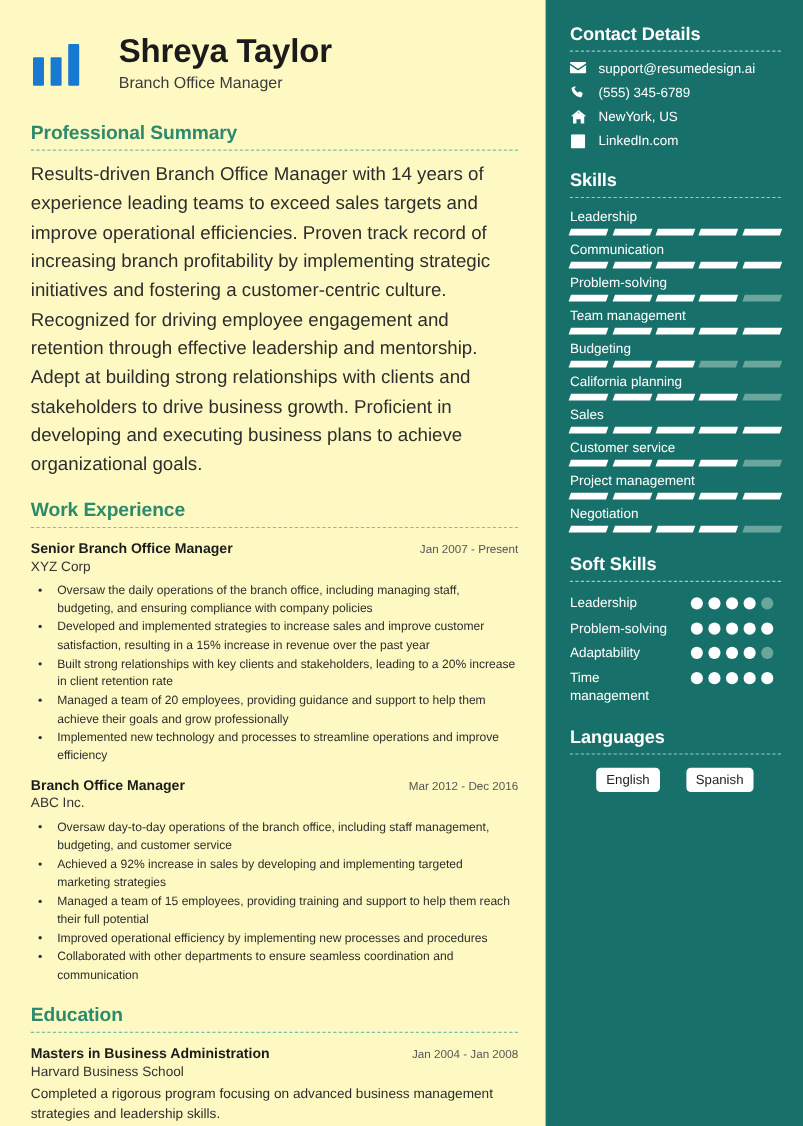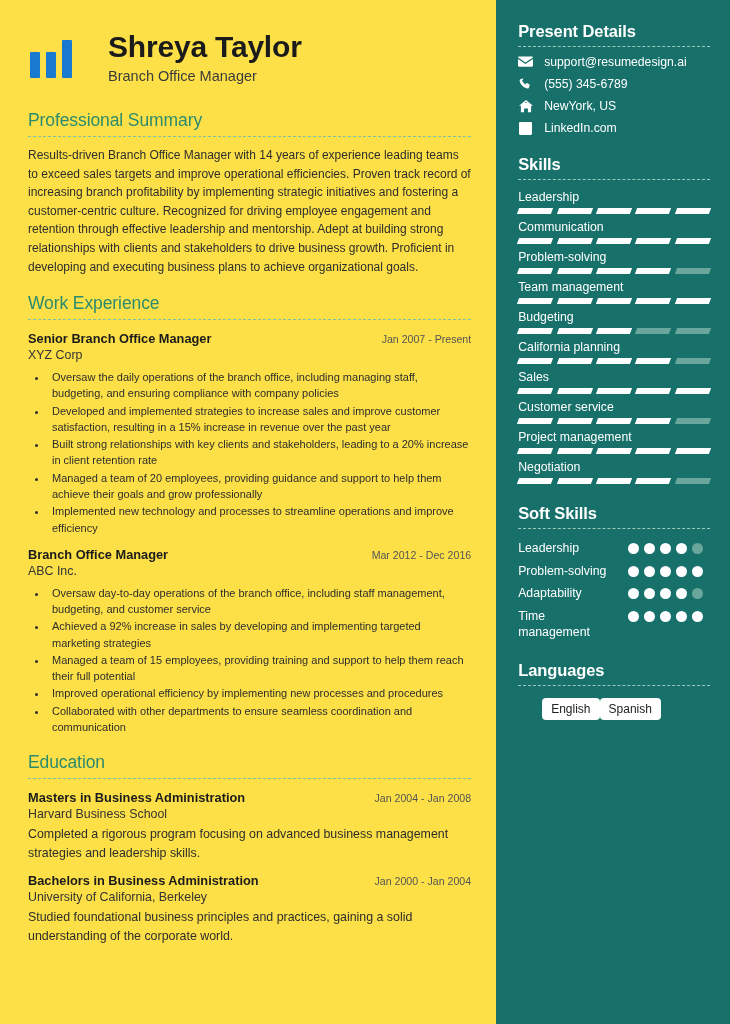--- a/index.html
+++ b/index.html
@@ -13,21 +13,21 @@
     width: 730px; height: 1024px;
     display: flex;
     background: #ffffff;
     overflow: hidden;
   }
 
   
   .main {
     width: 522px;
     padding: 22px 25px 10px 28px;
-    background: #fde047;
+    background: #fef9c3;
   }
   .header {
     display: flex;
     align-items: center;
     gap: 18px;
     padding: 8px 0 26px 0;
   }
   .logo {
     display: flex;
     align-items: flex-end;
@@ -50,32 +50,32 @@
   }
   .role {
     font-size: 14.5px;
     color: #3b3b3b;
     margin-top: 5px;
   }
 
   .section { margin-bottom: 17px; }
   .sec-title {
     font-size: 17.5px;
-    font-weight: normal;
+    font-weight: bold;
     color: #2c8a6d;
     letter-spacing: -0.1px;
   }
   .dashrule {
     margin-top: 5px;
     border-top: 1.5px dashed #7fbfa8;
     height: 0;
   }
   .summary {
     margin-top: 9px;
-    font-size: 12px;
+    font-size: 17px;
     line-height: 1.55;
     color: #2d2d2d;
     text-align: left;
   }
 
   .entry { margin-top: 11px; }
   .entry-head {
     display: flex;
     justify-content: space-between;
     align-items: baseline;
@@ -193,21 +193,21 @@
     width: 11px; height: 11px;
     border-radius: 50%;
     background: #6aa69c;
   }
   .dot.on { background: #ffffff; }
 
   .lang-list {
     margin-top: 12px;
     display: flex;
     flex-wrap: wrap;
-    gap: 0;
+    gap: 24px;
     padding-left: 24px;
   }
   .lang-tag {
     background: #ffffff;
     color: #222222;
     font-size: 12px;
     padding: 4px 9px;
     border-radius: 4px;
   }
 </style>
@@ -292,21 +292,21 @@
             <div class="edu-desc">Studied foundational business principles and practices, gaining a solid understanding of the corporate world.</div>
           </div>
         </div>
     </div>
 
   </div>
 
   <div class="sidebar">
 
     <div class="side-sec">
-      <div class="side-title">Present Details</div>
+      <div class="side-title">Contact Details</div>
       <div class="side-rule"></div>
       <div class="contact-list" id="contact-list">
           <div class="contact-row">
             <span class="ico">
               <svg width="15" height="12" viewBox="0 0 16 12">
                 <path d="M0 1.2A1.2 1.2 0 0 1 1.2 0h13.6A1.2 1.2 0 0 1 16 1.2L8 6.6 0 1.2zM0 2.8 8 8.2l8-5.4v7A1.2 1.2 0 0 1 14.8 11H1.2A1.2 1.2 0 0 1 0 9.8z"></path>
               </svg>
             </span>
             <span class="contact-text">support@resumedesign.ai</span>
           </div>

